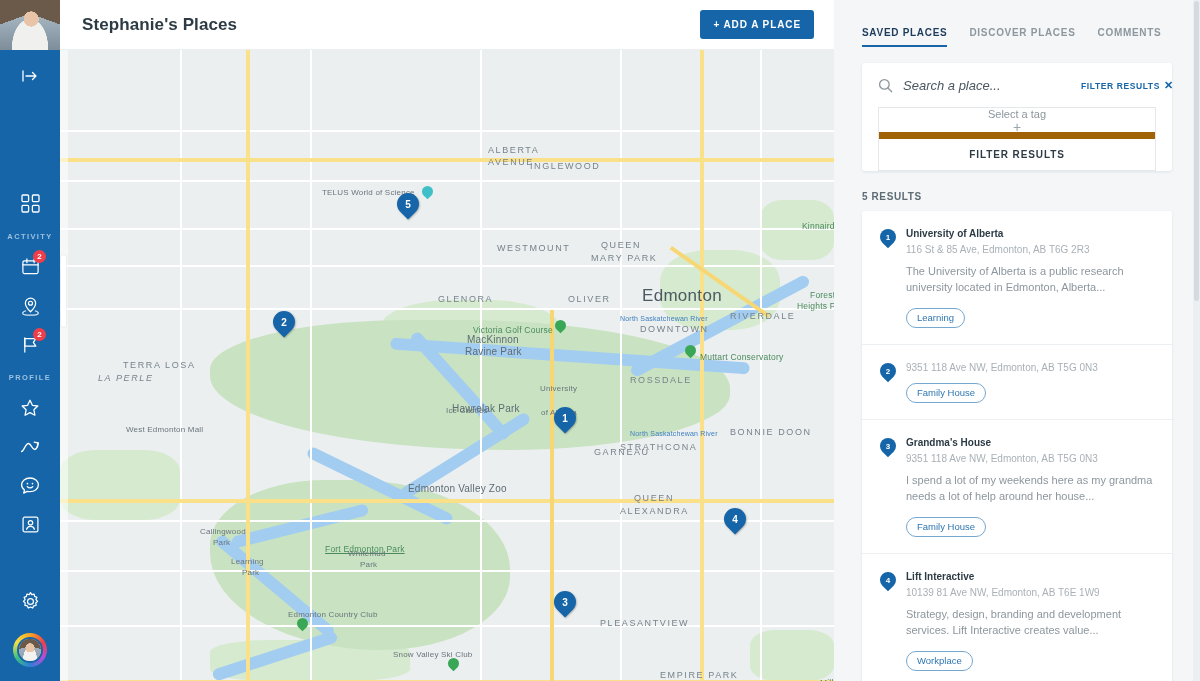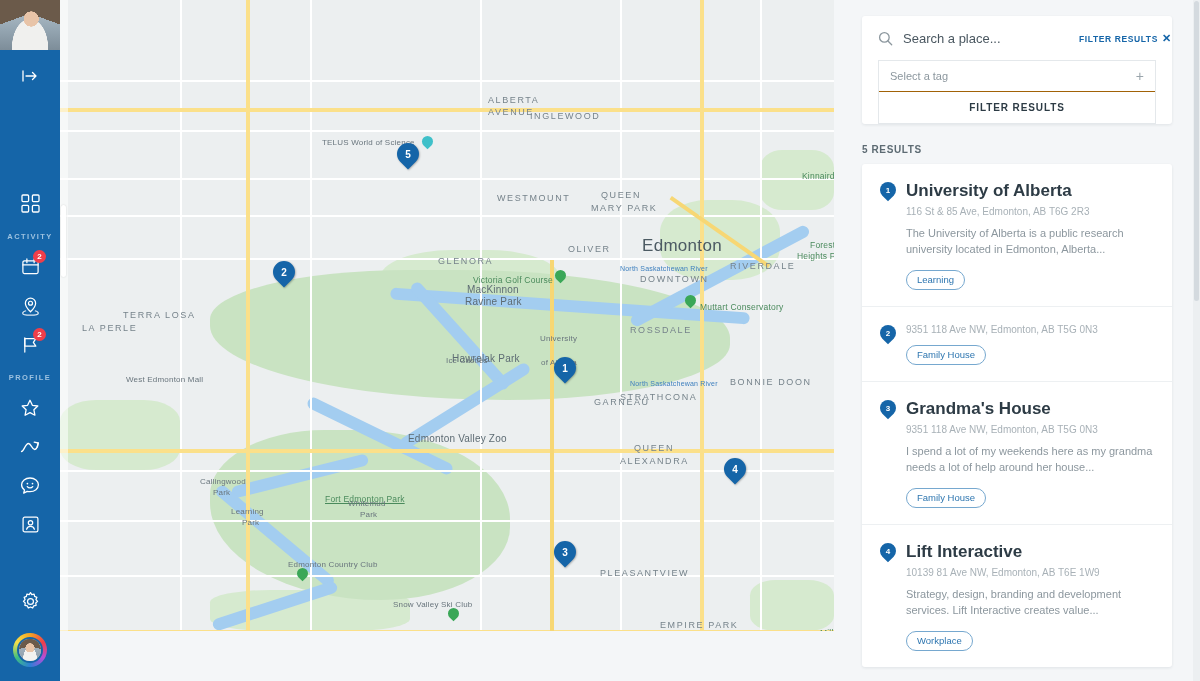--- a/index.html
+++ b/index.html
@@ -154,33 +154,33 @@
   .tab.active { color: #1d3c5c; border-bottom-color: #1565a8; }
 
   .search-card {
     margin: 16px 28px 0 28px; background: #fff; border-radius: 3px;
     box-shadow: 0 1px 3px rgba(20,40,60,.09);
   }
   .search-row { display: flex; align-items: center; padding: 15px 16px 14px 16px; }
   .search-ico { color: #8c979e; display: flex; margin-right: 10px; }
   .search-input {
     border: none; outline: none; font-size: 13px; color: #b91c1c;
-    font-family: inherit; flex: 1 1 auto; background: transparent;
+    font-family: inherit; flex: 1 1 auto; background: transparent; font-style: italic;
   }
   .search-input::placeholder { color: #4a5760; }
   .filter-toggle {
     font-size: 8.5px; font-weight: 700; letter-spacing: .6px; color: #1565a8;
     cursor: pointer; display: flex; align-items: center; gap: 4px; white-space: nowrap;
   }
   .filter-x { font-size: 11px; line-height: 1; }
   .tag-box { margin: 0 16px 16px 16px; border: 1px solid #e4e8eb; }
   .tag-select {
     height: 31px; display: flex; align-items: center; justify-content: space-between;
     padding: 0 11px; font-size: 11px; color: #8c979e; cursor: pointer;
-    border-bottom: 1px solid #a16207; background: #fff;
+    border-bottom: 7px solid #a16207; background: #fff; flex-direction: column;
   }
   .tag-plus { font-size: 14px; color: #9aa5ac; line-height: 1; }
   .filter-btn {
     height: 31px; display: flex; align-items: center; justify-content: center;
     font-size: 10px; font-weight: 700; letter-spacing: .9px; color: #2d3b45;
     cursor: pointer; background: #fff;
   }
 
   .results-count {
     margin: 20px 0 9px 28px; font-size: 10px; font-weight: 700;
@@ -198,21 +198,21 @@
   .r-pin { width: 26px; flex: none; padding-top: 1px; }
   .r-pin .pin {
     position: relative; width: 16px; height: 16px; background: #1565a8;
     border-radius: 50% 50% 50% 0; transform: rotate(-45deg);
   }
   .r-pin .pin span {
     position: absolute; inset: 0; display: flex; align-items: center; justify-content: center;
     transform: rotate(45deg); color: #fff; font-size: 8px; font-weight: 700;
   }
   .r-body { flex: 1 1 auto; min-width: 0; }
-  .r-title { font-size: 17px; font-weight: 700; color: #2d3b45; margin-bottom: 5px; }
+  .r-title { font-size: 10px; font-weight: 700; color: #2d3b45; margin-bottom: 5px; }
   .r-addr { font-size: 10px; color: #a8b1b7; margin-bottom: 9px; }
   .r-desc { font-size: 11px; color: #8c979e; line-height: 1.45; margin-bottom: 11px; }
   .r-tag {
     display: inline-block; border: 1px solid #76a8cf; border-radius: 11px;
     color: #2e76b0; font-size: 9.5px; padding: 3px 10px 4px 10px;
   }
   .panel-scroll-track {
     position: absolute; right: 0; top: 0; width: 7px; height: 681px; background: #eceff1;
   }
   .panel-scroll-thumb {
@@ -335,20 +335,25 @@
         </svg>
       </span>
     </div>
 
     <div class="rail-user">
       <div class="inner"></div>
     </div>
   </nav>
 
   <section class="center">
+    <header class="topbar">
+      <h1 class="app-title">Stephanie's Places</h1>
+      <div class="spacer"></div>
+      <button class="btn-add">+ ADD A PLACE</button>
+    </header>
 
     <div class="map-wrap">
       <div class="map">
         <div class="m-land"></div>
 
         <div class="m-green2" style="left:0;top:400px;width:120px;height:70px;border-radius:30%;"></div>
         <div class="m-green2" style="left:320px;top:250px;width:180px;height:70px;border-radius:40%;"></div>
         <div class="m-green2" style="left:600px;top:200px;width:120px;height:80px;border-radius:40%;"></div>
         <div class="m-green2" style="left:700px;top:150px;width:74px;height:60px;border-radius:30%;"></div>
         <div class="m-green2" style="left:690px;top:580px;width:84px;height:51px;border-radius:30%;"></div>
@@ -406,30 +411,30 @@
           </div>
 
         <div id="map-labels">
             <div class="map-label " style="left: 262px; top: 138px;">TELUS World of Science</div>
             <div class="map-label hood" style="left: 470px; top: 111px; text-align: center;">INGLEWOOD</div>
             <div class="map-label hood" style="left: 428px; top: 95px;">ALBERTA</div>
             <div class="map-label hood" style="left: 428px; top: 107px;">AVENUE</div>
             <div class="map-label hood" style="left: 437px; top: 193px;">WESTMOUNT</div>
             <div class="map-label hood" style="left: 541px; top: 190px;">QUEEN</div>
             <div class="map-label hood" style="left: 531px; top: 203px;">MARY PARK</div>
-            <div class="map-label hood" style="left: 378px; top: 244px; margin-top: 12px;">GLENORA</div>
+            <div class="map-label hood" style="left: 378px; top: 244px;">GLENORA</div>
             <div class="map-label hood" style="left: 508px; top: 244px;">OLIVER</div>
             <div class="map-label hood" style="left: 580px; top: 274px;">DOWNTOWN</div>
             <div class="map-label hood" style="left: 670px; top: 261px;">RIVERDALE</div>
             <div class="map-label hood" style="left: 570px; top: 325px;">ROSSDALE</div>
             <div class="map-label hood" style="left: 560px; top: 392px;">STRATHCONA</div>
             <div class="map-label hood" style="left: 534px; top: 397px;">GARNEAU</div>
             <div class="map-label hood" style="left: 670px; top: 377px;">BONNIE DOON</div>
             <div class="map-label hood" style="left: 63px; top: 310px;">TERRA LOSA</div>
-            <div class="map-label hood" style="left: 22px; top: 323px;">LA PERLE</div>
+            <div class="map-label hood" style="left: 38px; top: 323px; font-style: italic;">LA PERLE</div>
             <div class="map-label hood" style="left: 574px; top: 443px;">QUEEN</div>
             <div class="map-label hood" style="left: 560px; top: 456px;">ALEXANDRA</div>
             <div class="map-label hood" style="left: 540px; top: 568px;">PLEASANTVIEW</div>
             <div class="map-label hood" style="left: 600px; top: 620px;">EMPIRE PARK</div>
             <div class="map-label city" style="left: 582px; top: 236px;">Edmonton</div>
             <div class="map-label park" style="left: 742px; top: 171px;">Kinnaird Park</div>
             <div class="map-label park" style="left: 750px; top: 240px;">Forest</div>
             <div class="map-label park" style="left: 737px; top: 251px;">Heights Park</div>
             <div class="map-label park" style="left: 413px; top: 275px;">Victoria Golf Course</div>
             <div class="map-label big-park" style="left: 407px; top: 284px;">MacKinnon</div>
@@ -479,20 +484,25 @@
       </div>
 
       <div class="map-scroll-track">
         <div class="map-scroll-thumb"></div>
       </div>
     </div>
   </section>
 
   <aside class="panel">
 
+    <div class="tabs">
+      <div class="tab active">SAVED PLACES</div>
+      <div class="tab">DISCOVER PLACES</div>
+      <div class="tab">COMMENTS</div>
+    </div>
 
     <div class="search-card">
       <div class="search-row">
         <span class="search-ico">
           <svg width="15" height="15" viewBox="0 0 16 16" fill="none" stroke="#8c979e" stroke-width="1.4">
             <circle cx="6.8" cy="6.8" r="5.1"></circle>
             <path d="M10.6 10.6L14.6 14.6" stroke-linecap="round"></path>
           </svg>
         </span>
         <input class="search-input" type="text" placeholder="Search a place..." style="">

